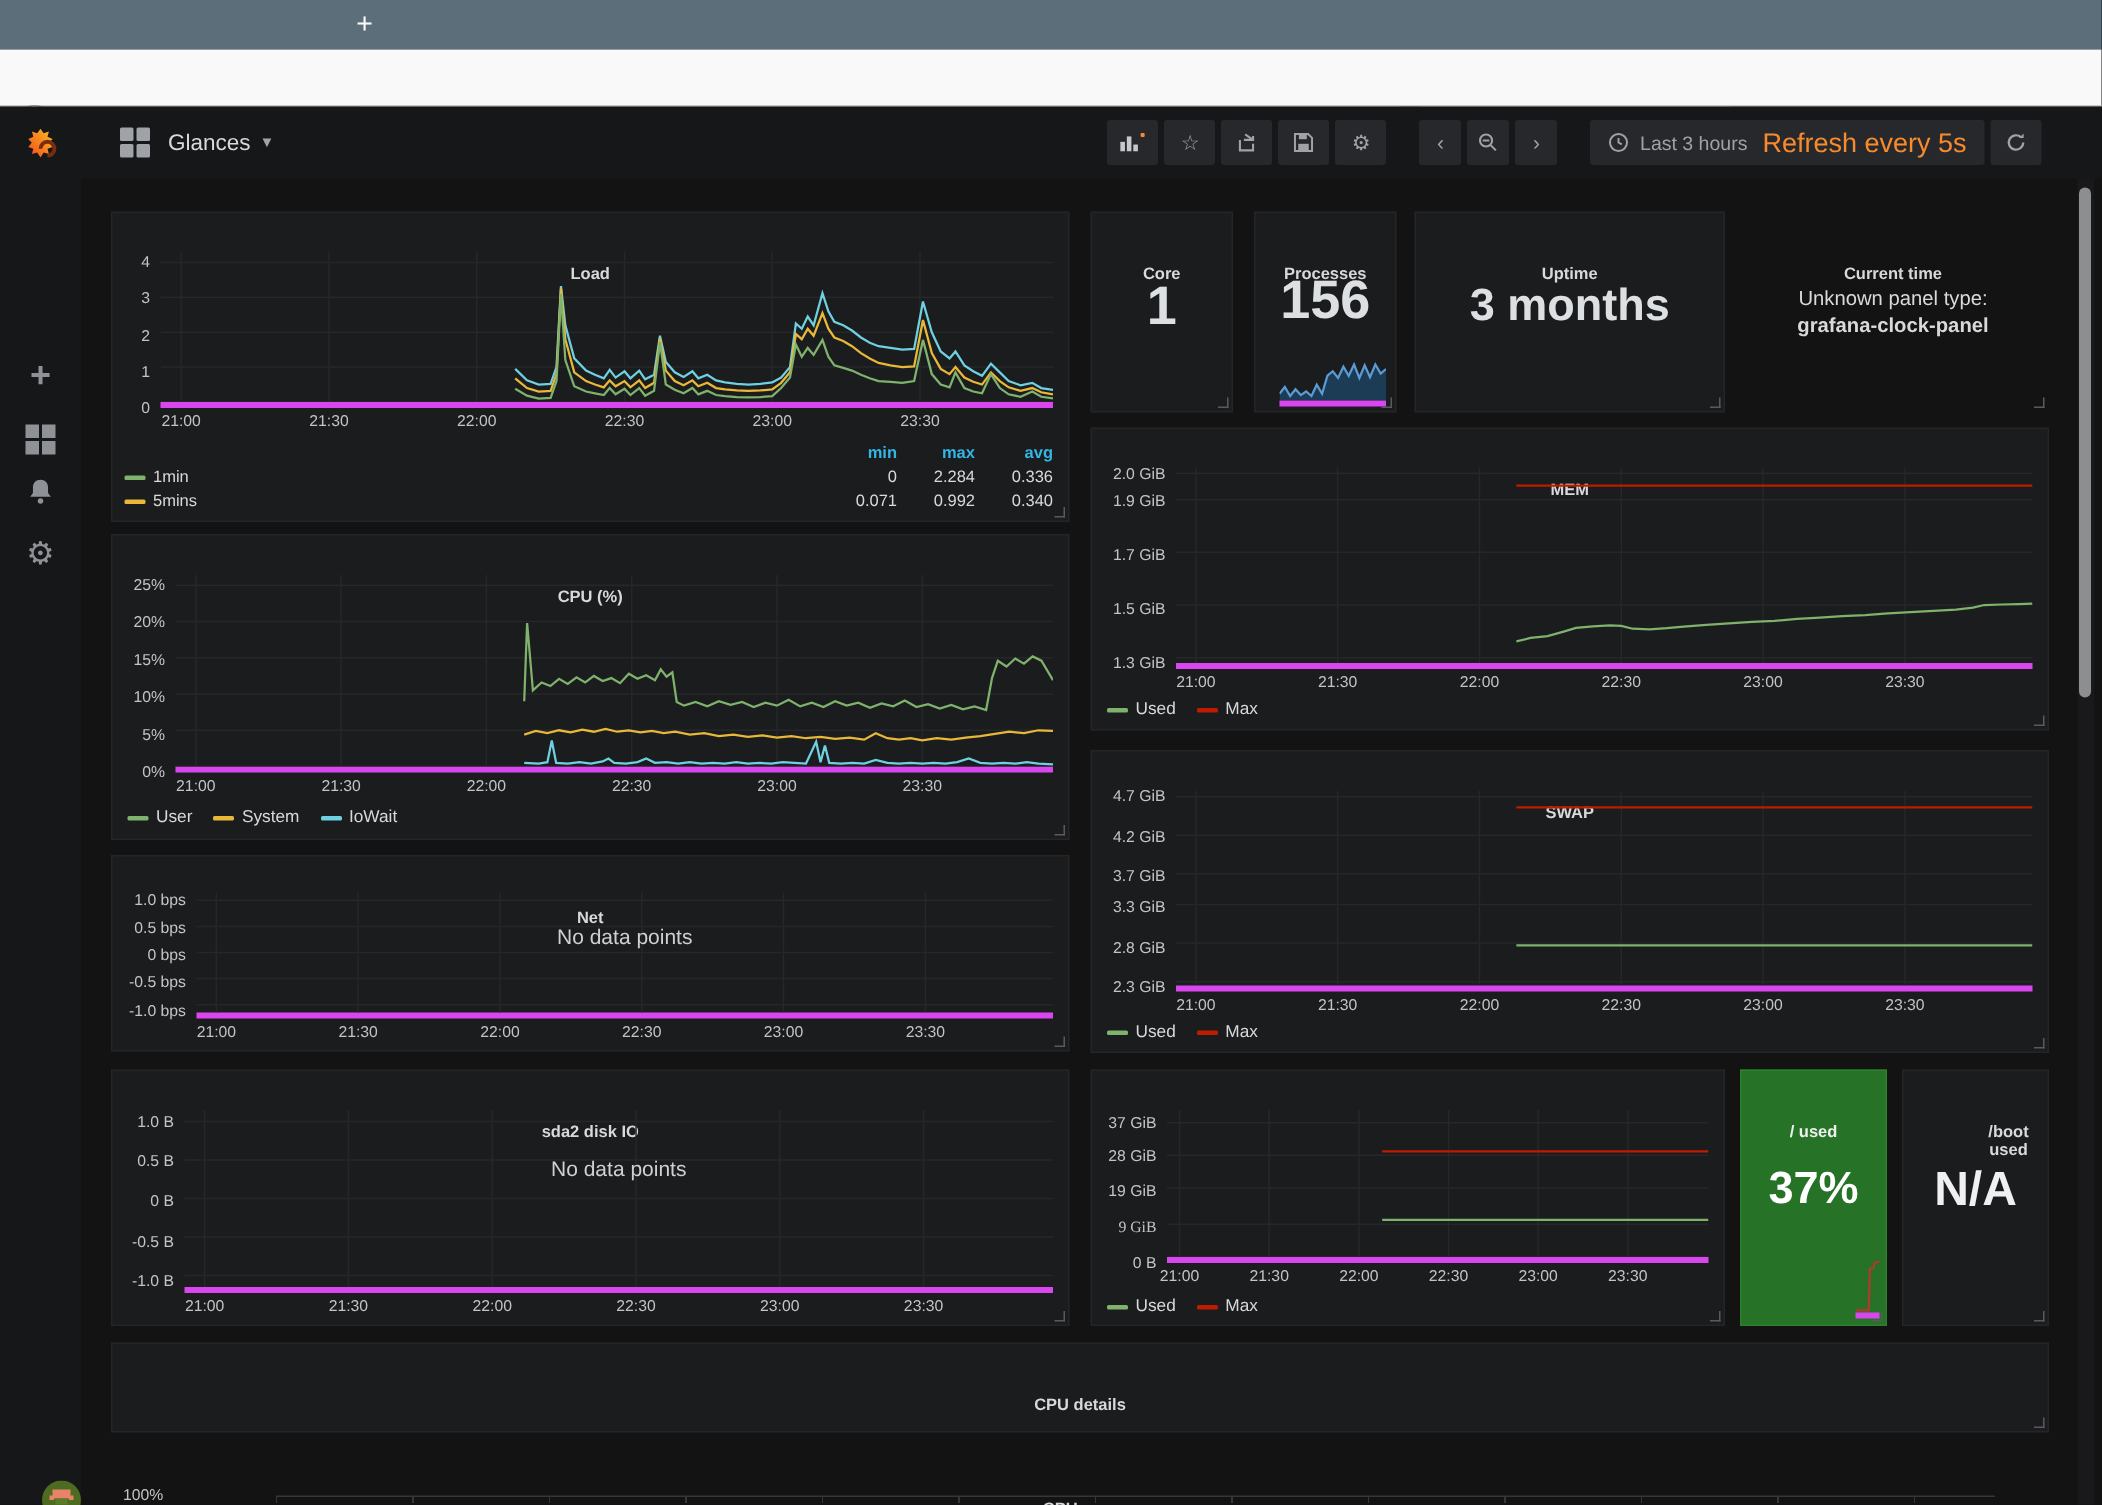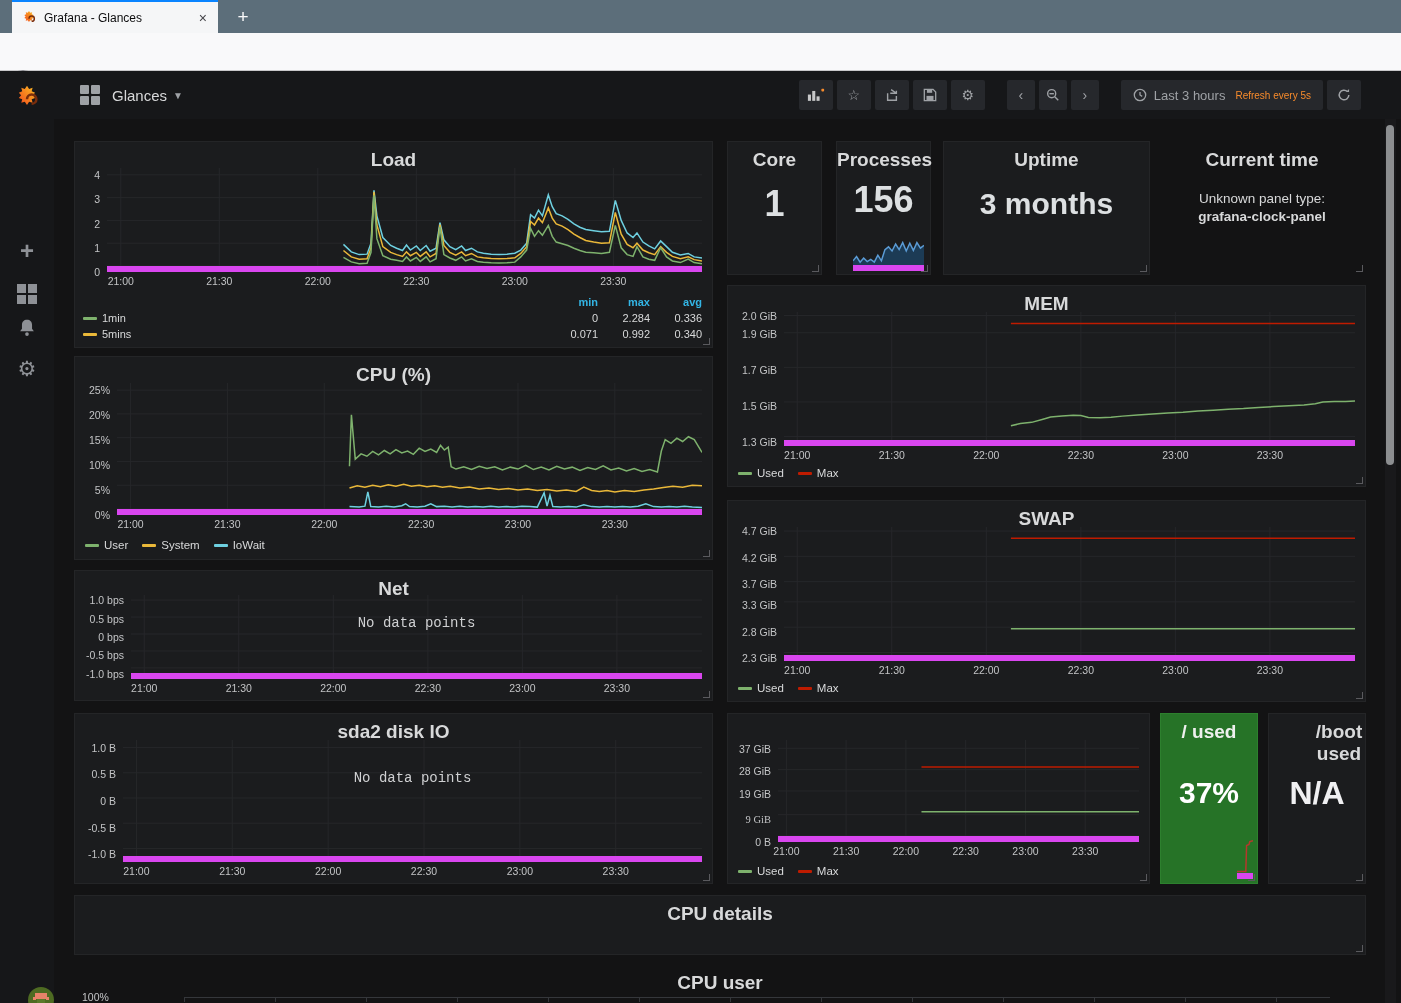--- a/index.html
+++ b/index.html
@@ -46,33 +46,33 @@
   .gnav-title{color:#d8d9da;font-size:15px;margin-left:12px;font-weight:500;}
   .caret{color:#9fa2a6;font-size:10px;margin-left:6px;}
   .gnav-right{display:flex;align-items:center;margin-left:auto;padding-right:40px;}
   .gbtn{width:34px;height:30px;background:#26282c;border-radius:2px;display:flex;align-items:center;
        justify-content:center;color:#9fa2a6;margin-left:4px;font-size:14px;}
   .gbtn svg{display:block;}
   .sp18{width:18px;}
   .timepicker{height:30px;background:#26282c;border-radius:2px;display:flex;align-items:center;
        padding:0 12px;margin-left:4px;}
   .tp-range{color:#9fa2a6;font-size:13px;margin-left:7px;}
-  .tp-refresh{color:#f78b2c;font-size:10px;margin-left:10px;}
+  .tp-refresh{color:#f78b2c;font-size:18px;margin-left:10px;}
 
   
   .panel{position:absolute;background:#1b1c1e;border:1px solid #242527;}
   .panel::after{content:"";position:absolute;right:2px;bottom:2px;width:6px;height:6px;
        border-right:1px solid #5a5a5e;border-bottom:1px solid #5a5a5e;}
   .panel.flat{background:transparent;border-color:transparent;}
-  .ptitle{text-align:center;font-size:19px;font-weight:bold;color:#d8d9da;padding-top:7px;}
+  .ptitle{text-align:center;font-size:11px;font-weight:bold;color:#d8d9da;padding-top:7px;margin-top:28px;}
   .gbody{position:absolute;left:6px;right:10px;display:grid;
        grid-template-columns:var(--yw,40px) 1fr;grid-template-rows:1fr 16px;}
   .yticks{grid-row:1;grid-column:1;position:relative;}
   .yticks span{position:absolute;right:7px;transform:translateY(-50%);font-size:10.5px;color:#c3c4c6;white-space:nowrap;}
-  .plot{grid-row:1;grid-column:2;position:relative;border-bottom:6px solid #d946ef;font-family:Liberation Mono, monospace;}
+  .plot{grid-row:1;grid-column:2;position:relative;border-bottom:4px solid #d946ef;}
   .plot svg{position:absolute;inset:0;width:100%;height:100%;}
   .xticks{grid-row:2;grid-column:2;position:relative;}
   .xticks span{position:absolute;top:3px;transform:translateX(-50%);font-size:10.5px;color:#c3c4c6;white-space:nowrap;}
   .nodata{position:absolute;left:0;right:0;top:26%;text-align:center;color:#cfd0d2;font-size:14px;}
   .legend-inline{position:absolute;left:10px;display:flex;font-size:11.5px;color:#d8d9da;}
   .legend-inline .li{display:flex;align-items:center;margin-right:14px;}
   .dash{display:inline-block;width:14px;height:3px;border-radius:1px;margin-right:5px;}
   .legend-table{position:absolute;left:8px;right:10px;font-size:11px;color:#d8d9da;}
   .lt-row{display:flex;align-items:center;height:16px;}
   .lt-row .lt-name{flex:1;display:flex;align-items:center;}
@@ -83,34 +83,20 @@
   .clock-msg{position:absolute;left:12px;right:12px;top:48px;text-align:center;color:#d8d9da;font-size:13.5px;line-height:1.35;}
   .scrolltrack{position:absolute;left:1385px;top:119px;width:11px;height:884px;background:#19191b;}
   .scrollthumb{position:absolute;left:1px;top:6px;width:8px;height:340px;background:#8c8e90;border-radius:4px;}
   .cpuuser-axis{position:absolute;left:110px;right:36px;bottom:1px;height:5px;border-top:1px solid #35373b;
        background:repeating-linear-gradient(90deg,#35373b 0 1px,transparent 1px 91px);}
 </style>
 </head>
 <body>
 
 <div class="tabbar">
-  <div class="tab">
-    <svg width="16" height="16" viewBox="0 0 24 24">
-      <defs>
-          <linearGradient id="fg1" x1="0" y1="1" x2="1" y2="0">
-            <stop offset="0" stop-color="#f2491c"></stop>
-            <stop offset="1" stop-color="#fcbf22"></stop>
-          </linearGradient>
-        </defs>
-      <path fill="url(#fg1)" d="M12 1.5l1.8 2.7 3-1-0.8 3 2.9 1.2-2 2.2 2 2.4-2.9 1 .8 3-3-.8-1.8 2.8-1.9-2.8-3 .8.8-3-2.9-1 2-2.4-2-2.2 2.9-1.2-.8-3 3 1z"></path>
-      <path d="M12 13a4 4 0 1 1 4 4" stroke="#7a2d0c" stroke-width="2.2" fill="none"></path>
-    </svg>
-    <span class="tab-title">Grafana - Glances</span>
-    <span class="tab-close">×</span>
-  </div>
   <div class="newtab">+</div>
 </div>
 
 <div class="toolbar">
   <div class="btn-back">←</div>
   <span class="tb-ic" style="left:52px;">→</span>
   <span class="tb-ic" style="left:80px;">⟳</span>
   <span class="tb-ic" style="left:110px;font-size:18px;">⌂</span>
 
   <div class="urlbar">

